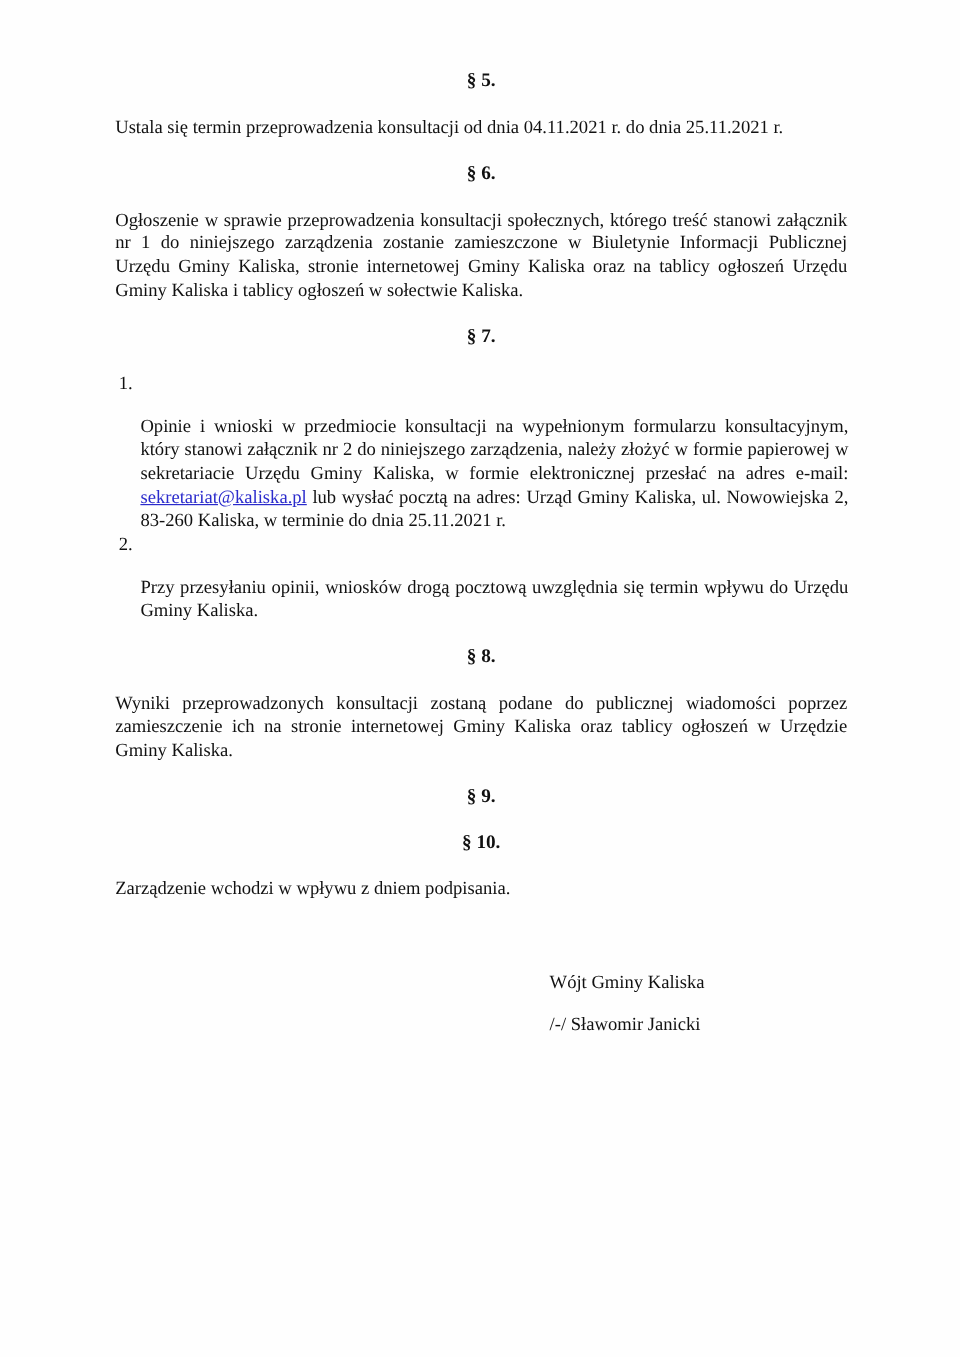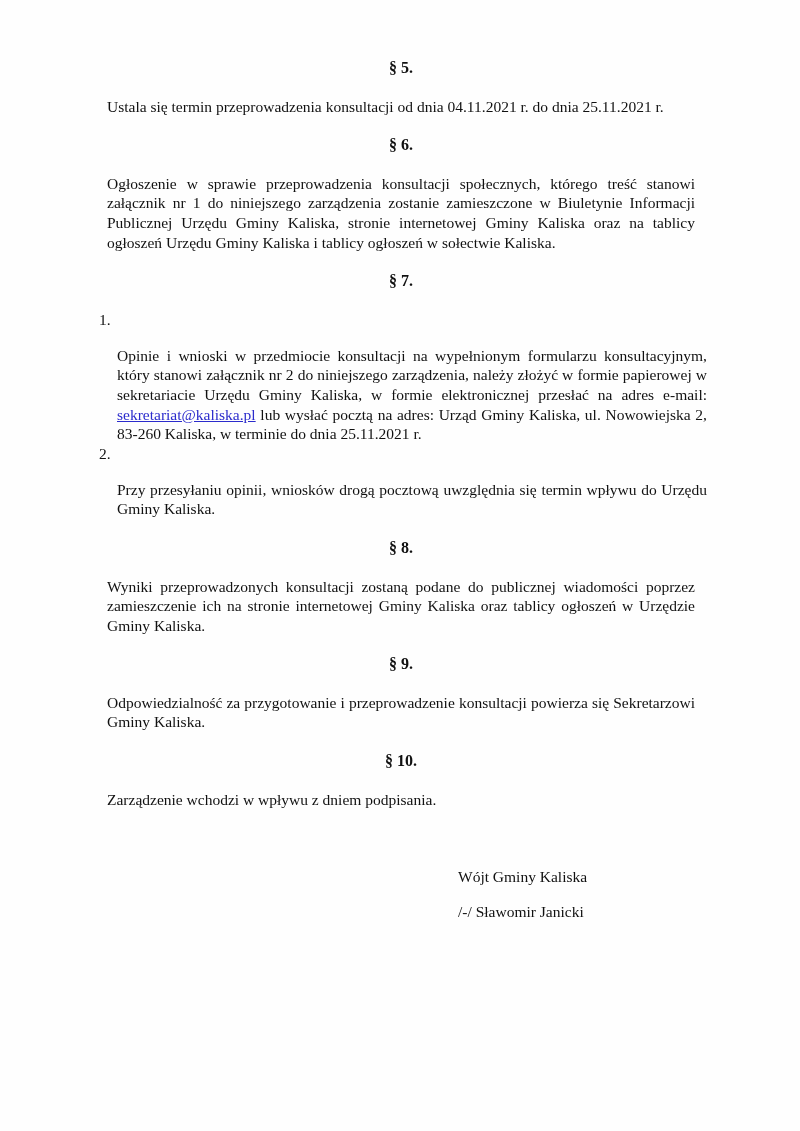--- a/index.html
+++ b/index.html
@@ -26,21 +26,21 @@
   }
   .sec-heading {
     text-align: center;
     font-weight: bold;
     font-size: 16px;
     margin: 19px 0 19px 0;
   }
   .sec-heading.first { margin-top: 14px; }
   .para {
     text-align: justify;
-    margin: 12px;
+    margin: 1px;
   }
   .para.single-line { white-space: nowrap; text-align: left; }
   .num-list {
     list-style: none;
     margin: 0;
   }
   .num-list li {
     display: flex;
     margin: 0;
   }
@@ -94,21 +94,20 @@
     </ol>
   </section>
 
   <section>
     <h3 class="sec-heading">§ 8.</h3>
     <p class="para">Wyniki przeprowadzonych konsultacji zostaną podane do publicznej wiadomości poprzez zamieszczenie ich na stronie internetowej Gminy Kaliska oraz tablicy ogłoszeń w Urzędzie Gminy Kaliska.</p>
   </section>
 
   <section>
     <h3 class="sec-heading">§ 9.</h3>
-    <p class="para">Odpowiedzialność za przygotowanie i przeprowadzenie konsultacji powierza się Sekretarzowi Gminy Kaliska.</p>
   </section>
 
   <section>
     <h3 class="sec-heading">§ 10.</h3>
     <p class="para">Zarządzenie wchodzi w wpływu z dniem podpisania.</p>
   </section>
 
   <div class="signature">
     <p class="sig-title">Wójt Gminy Kaliska</p>
     <p class="sig-name">/-/ Sławomir Janicki</p>

